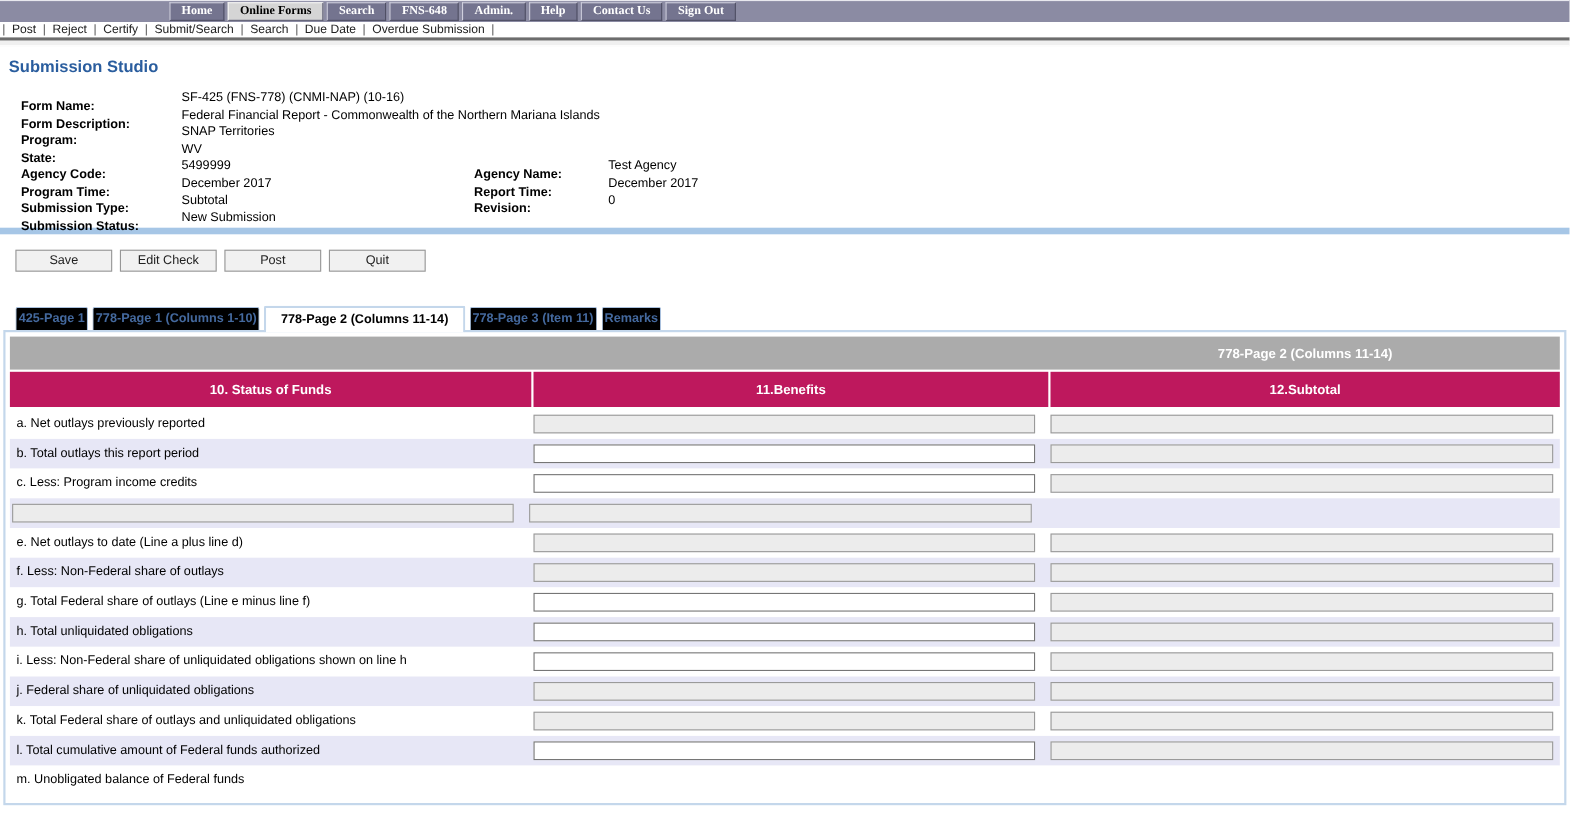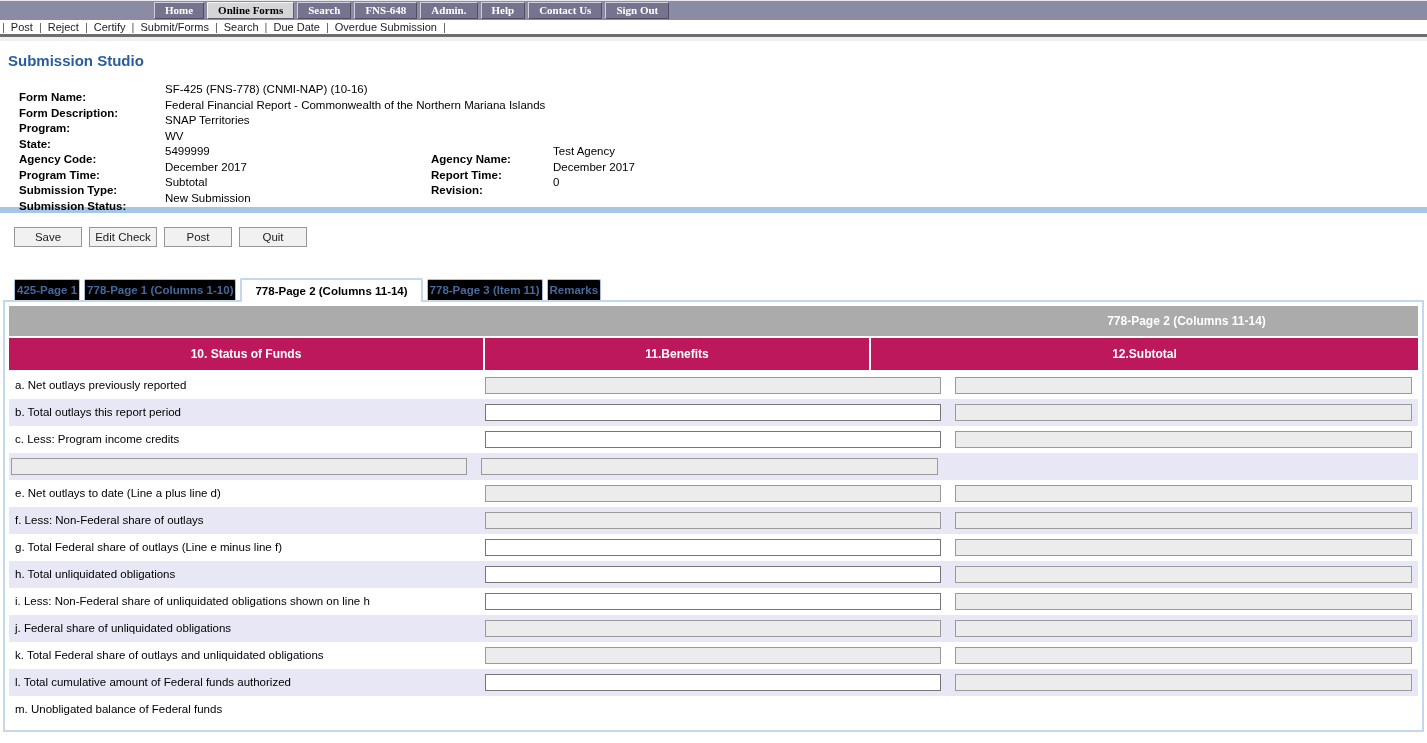--- a/index.html
+++ b/index.html
@@ -58,21 +58,21 @@
   .dlabel2 { width:112px; }
   .dvalue { padding-left:15px; display:flex; align-items:center; white-space:nowrap; }
   .dvalue.fixed { width:276px; }
   .dvalue.flex { flex:1; }
 
   .accent-bar { height:6px; background:#a6c6e6; margin-top:2px; }
 
   
   .actions { margin:14px 0 0 14px; display:flex; }
   .act-btn {
-    width:68px; height:20px; margin-right:7px;
+    width:88px; height:20px; margin-right:7px;
     background:#f1f1f1; border:1px solid #969696;
     font-size:11.5px; color:#222;
     display:flex; align-items:center; justify-content:center; cursor:pointer;
   }
 
   
   .tabs { margin:31px 0 0 14px; display:flex; align-items:flex-end; position:relative; z-index:2; }
   .tab {
     padding:4px 2px; font-size:11.5px; font-weight:bold;
     margin-right:4px; cursor:pointer; white-space:nowrap;
@@ -96,21 +96,21 @@
     position:absolute; right:0; top:0; width:463px; height:30px;
     display:flex; align-items:center; justify-content:center;
     color:#fff; font-weight:bold; font-size:12px;
   }
   .colheads { display:flex; height:32px; margin-bottom:2px; }
   .colhead {
     background:#be185d; color:#fff; font-weight:bold; font-size:12px;
     display:flex; align-items:center; justify-content:center;
   }
   .colhead.c1 { width:474px; margin-right:2px; }
-  .colhead.c2 { width:384px; margin-right:2px; }
+  .colhead.c2 { width:468px; margin-right:2px; }
   .colhead.c3 { flex:1; }
 
   .grow { display:flex; align-items:center; height:27px; font-size:11.5px; background:#fff; }
   .grow.alt { background:#e7e7f6; }
   .gcell-label { width:474px; padding-left:6px; white-space:nowrap; overflow:hidden; }
   .gcell-ben { width:470px; }
   .gcell-sub { flex:1; }
   input.field {
     height:17px; border:1px solid #767676; background:#fff;
     font-size:11px; padding:0 3px; font-family:"Liberation Sans", sans-serif;
@@ -134,21 +134,21 @@
   </div>
 
 <div class="menubar">
     <span class="menu-sep">|</span>
     <span class="menu-item">Post</span>
     <span class="menu-sep">|</span>
     <span class="menu-item">Reject</span>
     <span class="menu-sep">|</span>
     <span class="menu-item">Certify</span>
     <span class="menu-sep">|</span>
-    <span class="menu-item">Submit/Forms</span>
+    <span class="menu-item">Submit/Search</span>
     <span class="menu-sep">|</span>
     <span class="menu-item">Search</span>
     <span class="menu-sep">|</span>
     <span class="menu-item">Due Date</span>
     <span class="menu-sep">|</span>
     <span class="menu-item">Overdue Submission</span>
     <span class="menu-sep">|</span>
   </div>
 <div class="divider1"></div>
 <div class="divider2"></div>

